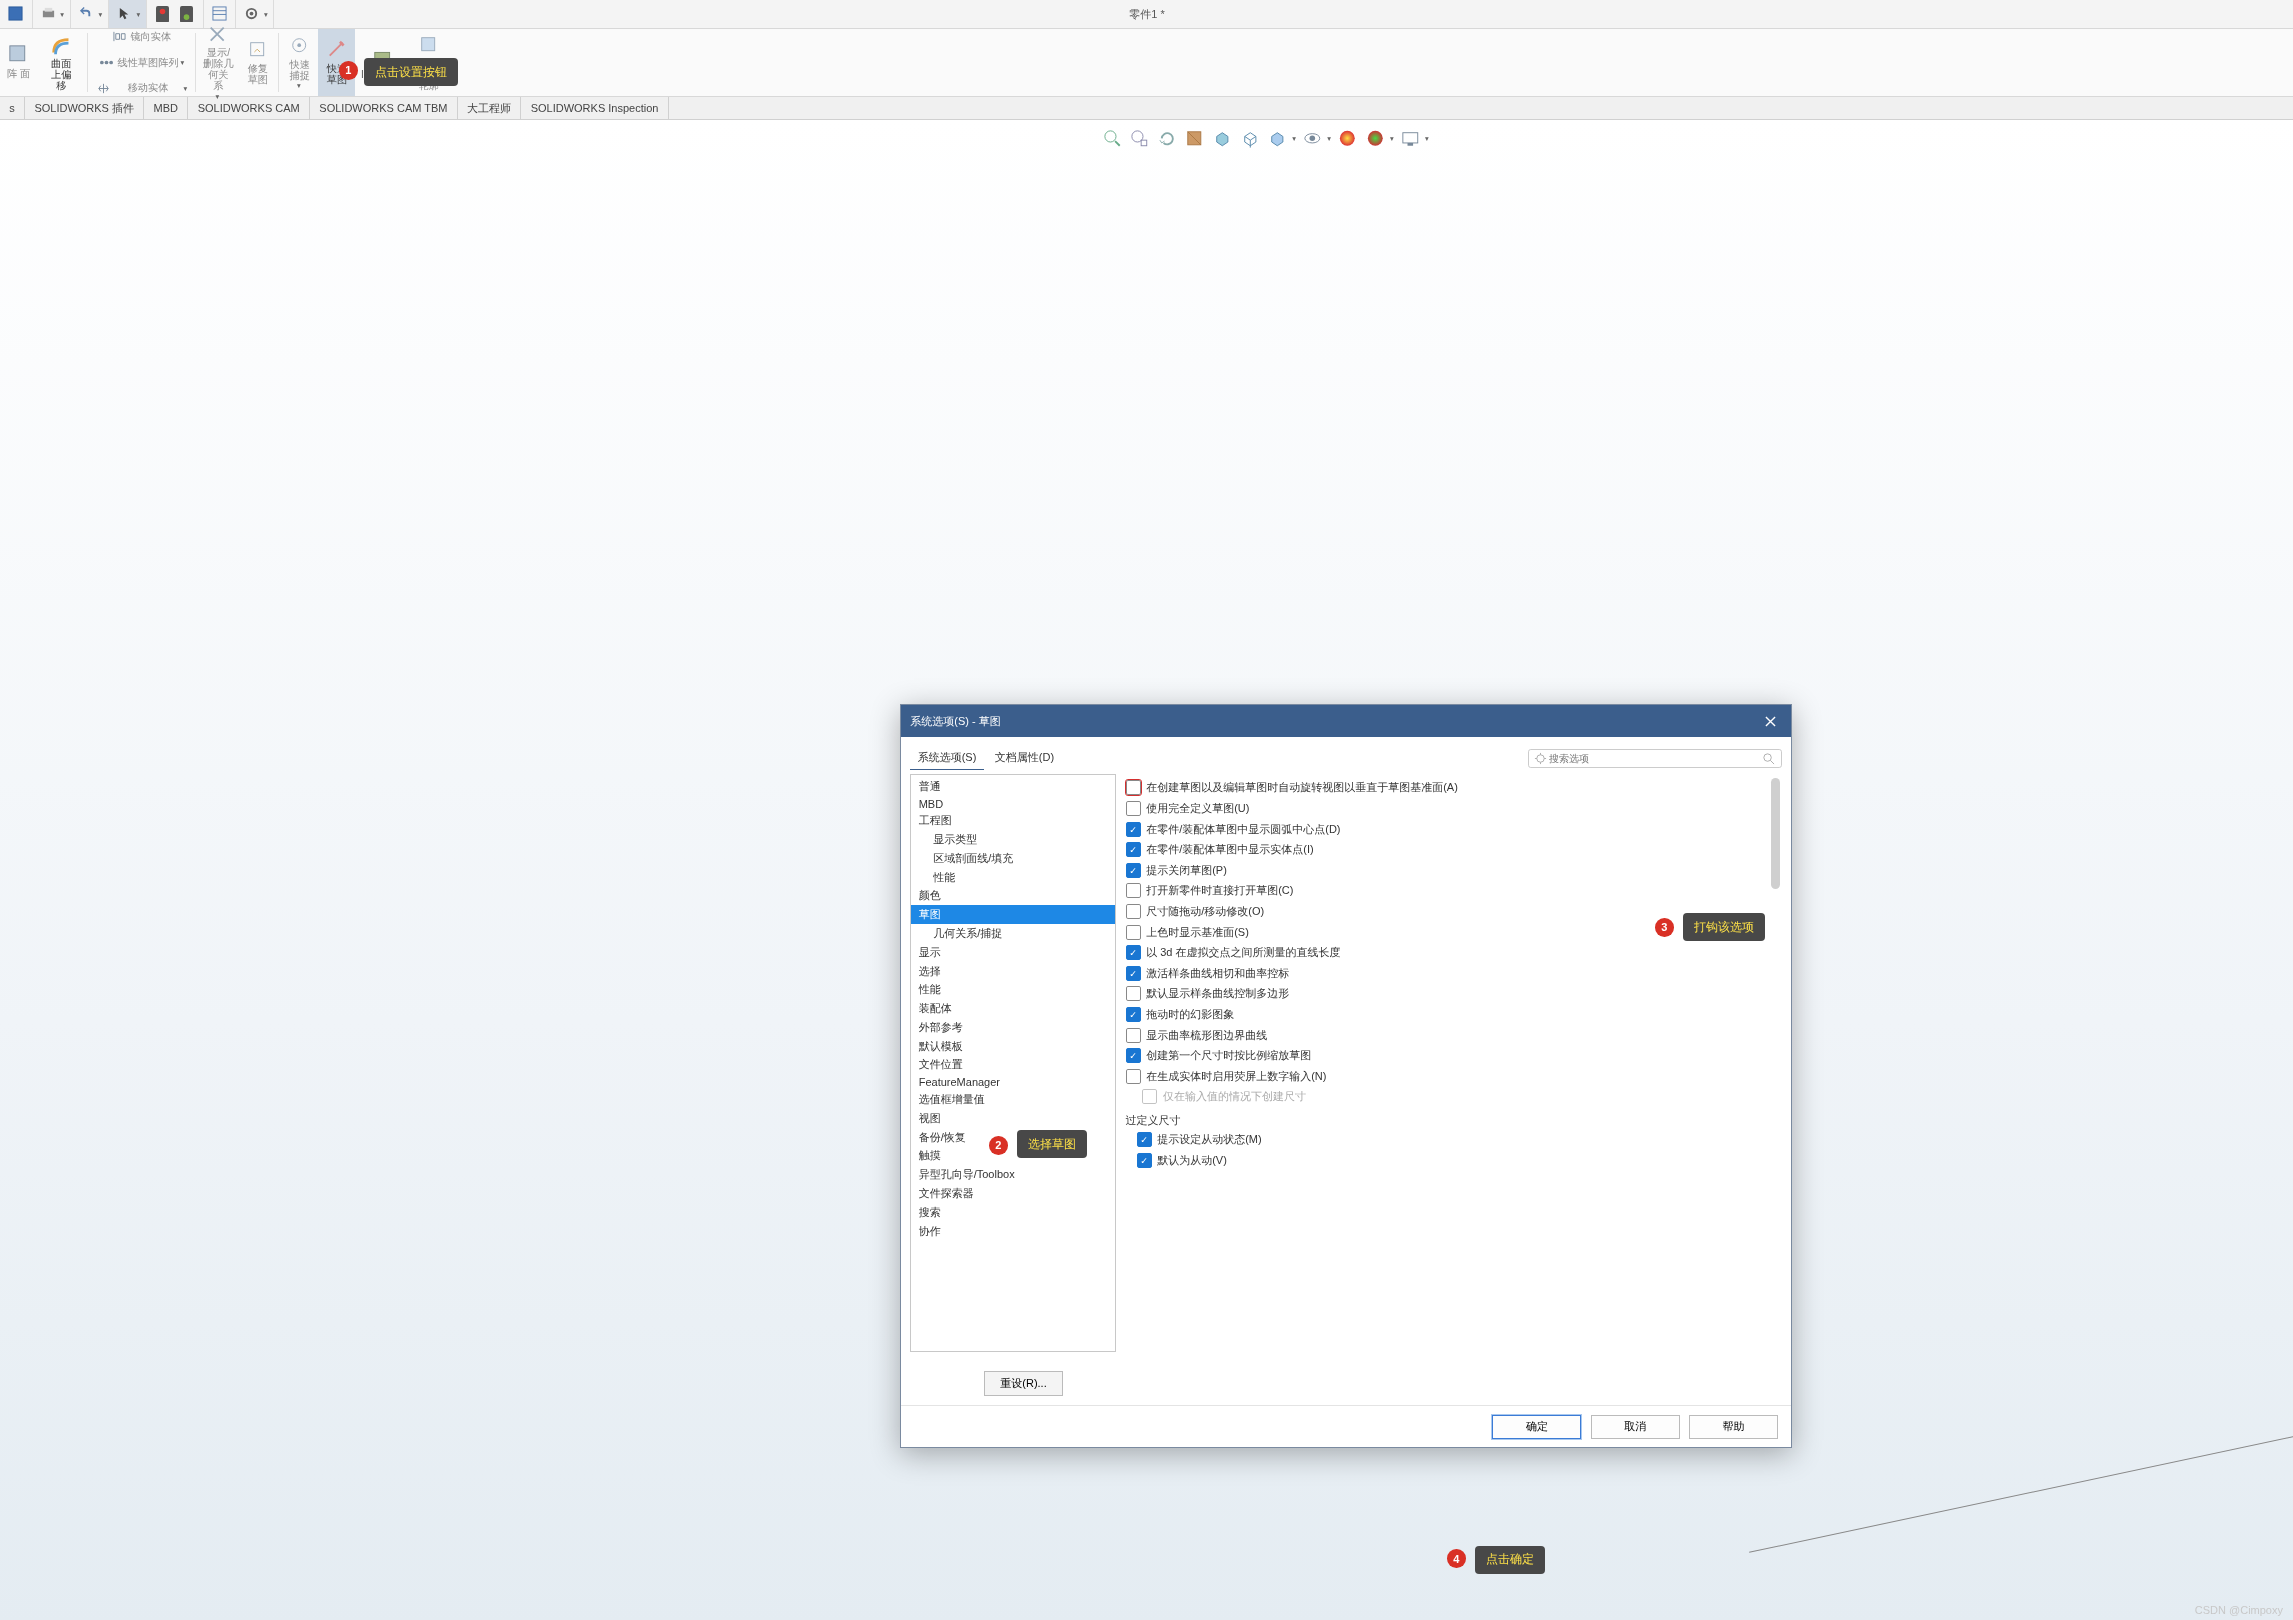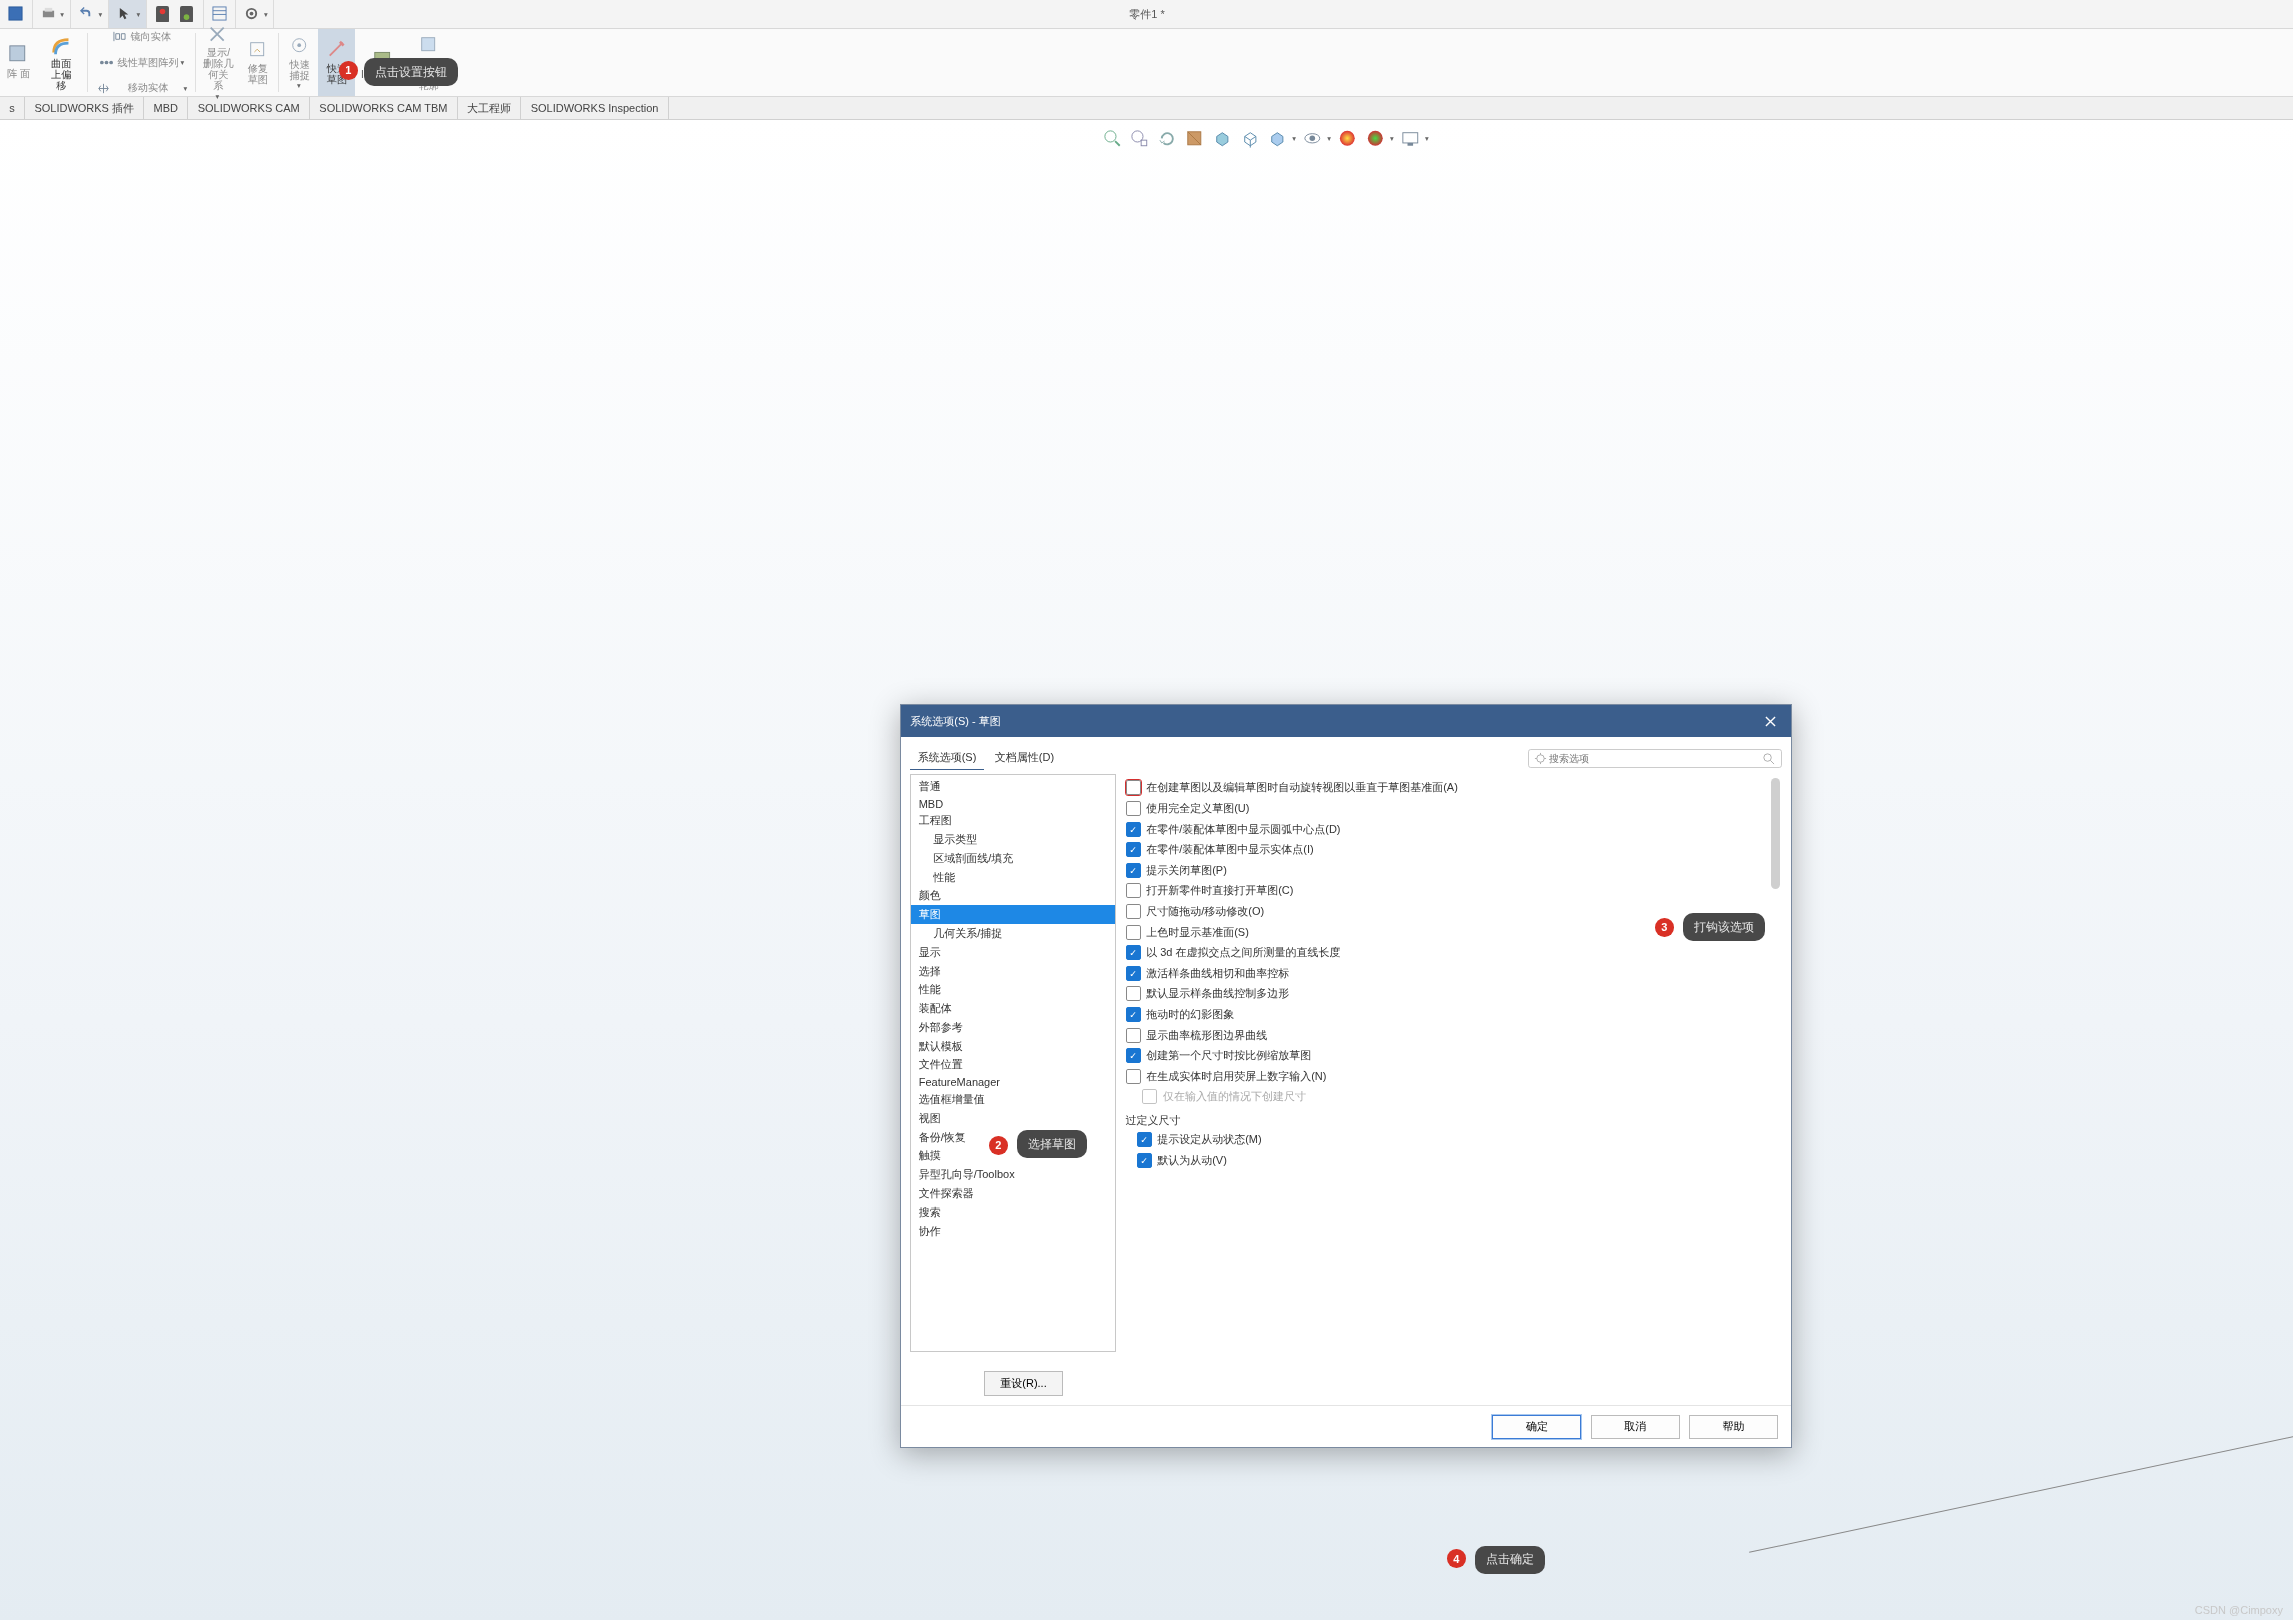--- a/index.html
+++ b/index.html
@@ -40,21 +40,21 @@
 .chk{width:13px;height:13px;border:0.9px solid #888;border-radius:1.9px;display:inline-flex;align-items:center;justify-content:center;background:#fff;flex:0 0 13px}
 .chk.checked{background:#1976d2;border-color:#1976d2;color:#fff;font-size:9.3px}
 .chk.checked::after{content:"✓"}
 .opt-row.hl .chk{outline:1.9px solid #d32f2f;outline-offset:0.9px}
 .group-label{font-size:11px;color:#333;padding:5.6px 0 1.9px 0}
 .dlg-reset{margin-top:19px;margin-left:74px}
 .dlg-reset button{padding:3.7px 15px;font-size:11px;border:0.9px solid #bbb;background:#f4f4f4}
 .dlg-foot{height:41px;display:flex;align-items:center;justify-content:flex-end;gap:9.3px;padding:0 13px;border-top:0.9px solid #e4e4e4}
 .dlg-foot button{width:89px;height:24px;border:0.9px solid #bbb;background:#fdfdfd;font-size:11px}
 .dlg-foot button.primary{border:0.9px solid #3b7bd6;outline:0.9px solid #a8c8ef}
-.callout{position:absolute;background:#484848;color:#e5e5e5;font-size:12px;padding:5.6px 11px;border-radius:10px;white-space:nowrap;z-index:50}
+.callout{position:absolute;background:#484848;color:#fde047;font-size:12px;padding:5.6px 11px;border-radius:4px;white-space:nowrap;z-index:50}
 .badge{position:absolute;width:18.6px;height:18.6px;border-radius:50%;background:#d93025;color:#fff;font-size:11px;display:flex;align-items:center;justify-content:center;z-index:51;font-weight:600}
 .watermark{position:absolute;bottom:7.4px;right:11px;color:#c8c8c8;font-size:11px}
 svg{display:block}
 .scroll-hint{position:absolute;right:1.9px;top:3.7px;bottom:3.7px;width:9.3px}
 .scroll-hint .thumb{position:absolute;top:0;width:100%;height:111px;background:#cfcfcf;border-radius:4.6px}
 </style>
 </head>
 <body>
 
 <div class="toolbar">

